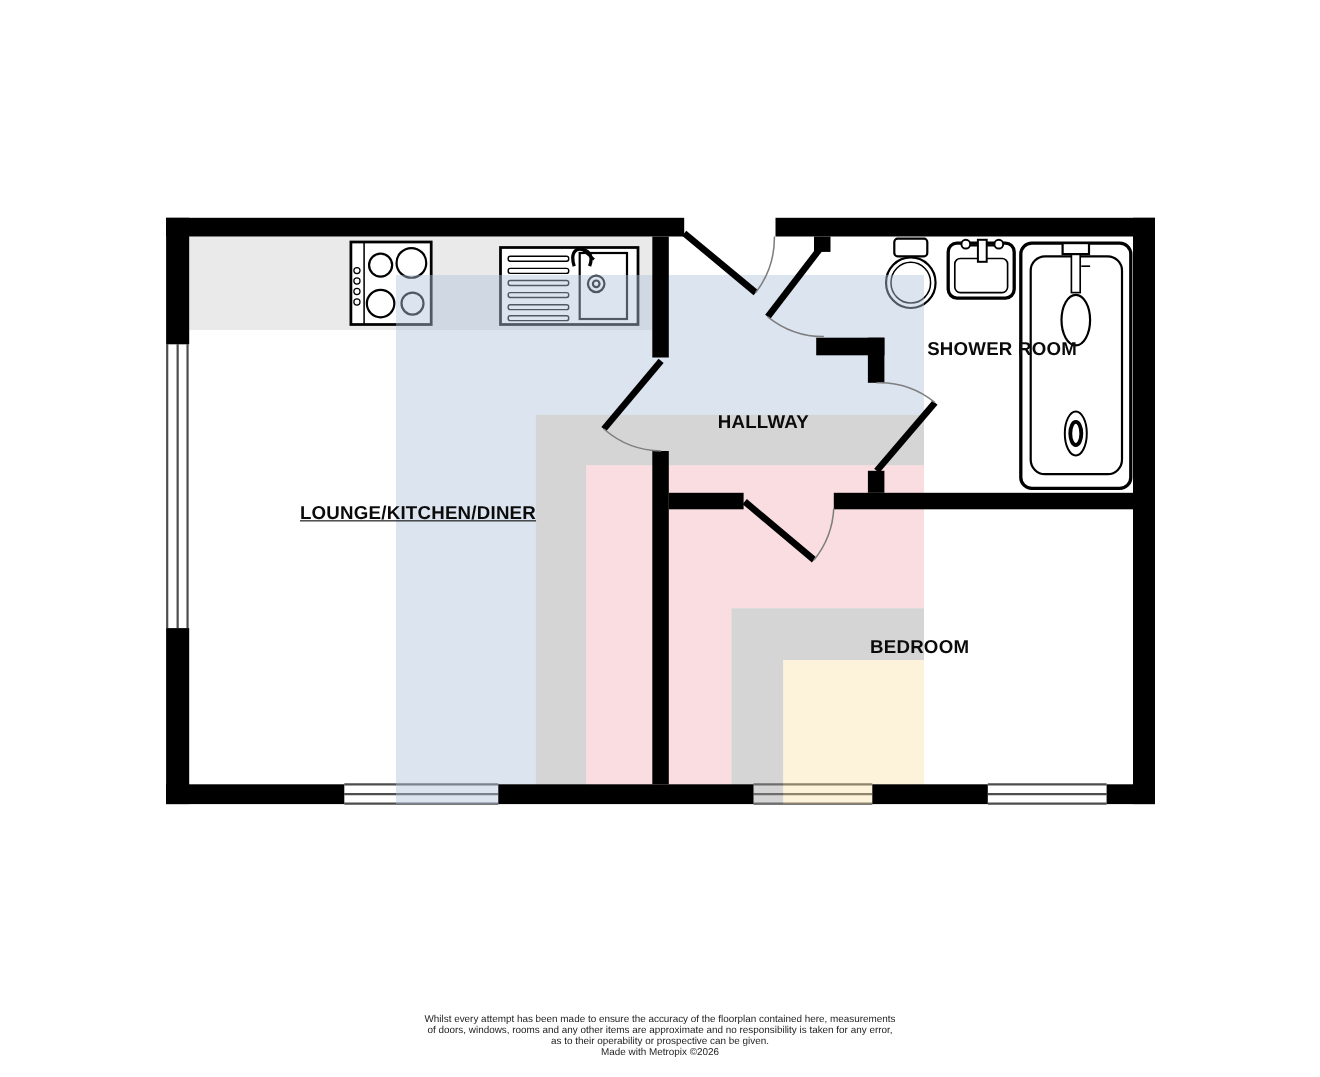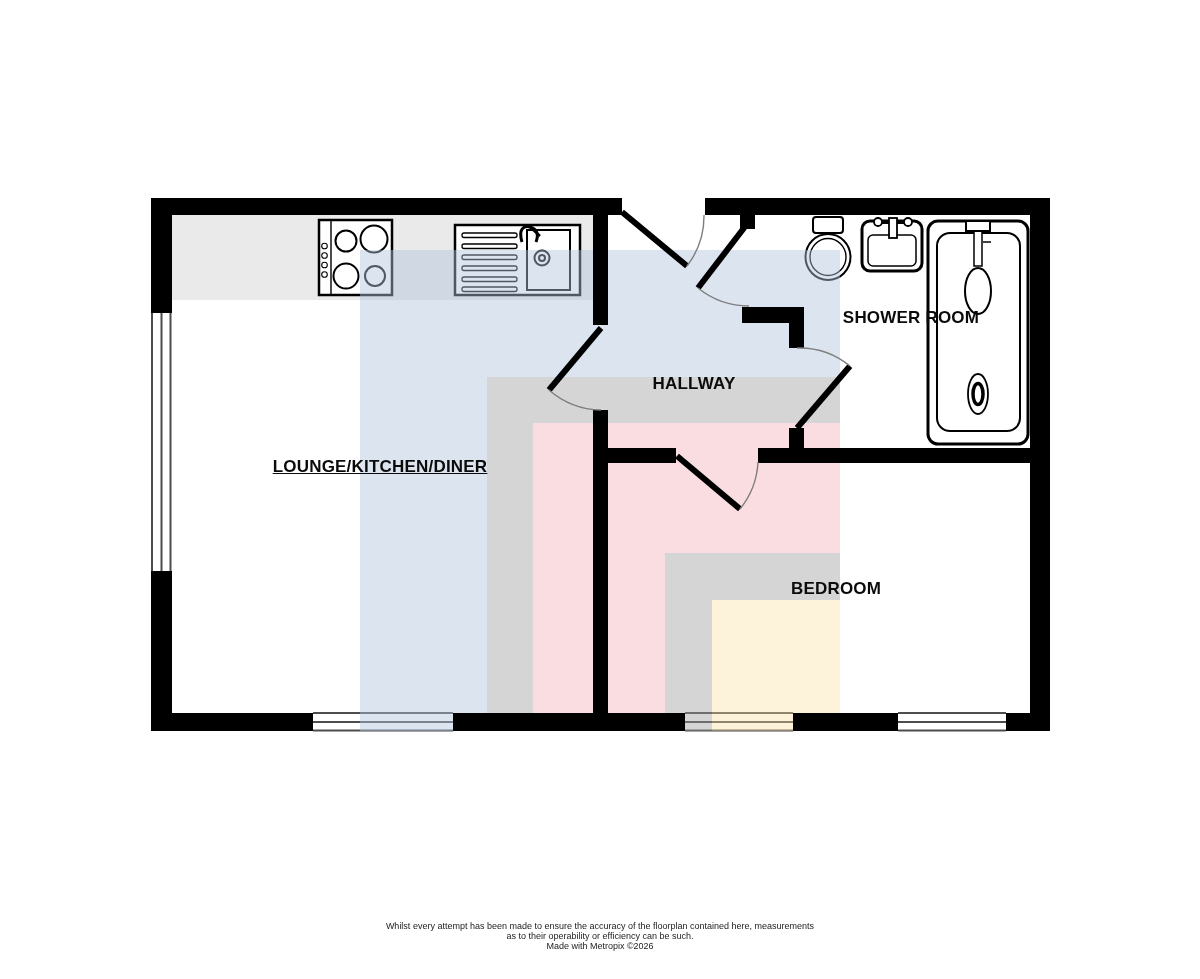--- a/index.html
+++ b/index.html
@@ -141,16 +141,17 @@
     </g>
   </svg>
 
   <div class="room-label" style="left:380px;top:467px;text-decoration:underline;">LOUNGE/KITCHEN/DINER</div>
   <div class="room-label" style="left:694px;top:384px;">HALLWAY</div>
   <div class="room-label" style="left:880px;top:318px;margin-left:31px;">SHOWER ROOM</div>
   <div class="room-label" style="left:836px;top:589px;">BEDROOM</div>
 
   <div class="disclaimer">
     <div>Whilst every attempt has been made to ensure the accuracy of the floorplan contained here, measurements</div>
-    <div>as to their operability or efficiency can be such.</div>
+    <div>of doors, windows, rooms and any other items are approximate and no responsibility is taken for any error,</div>
+    <div>as to their operability or prospective can be given.</div>
     <div>Made with Metropix ©2026</div>
   </div>
 </div>
 
 </body></html>

